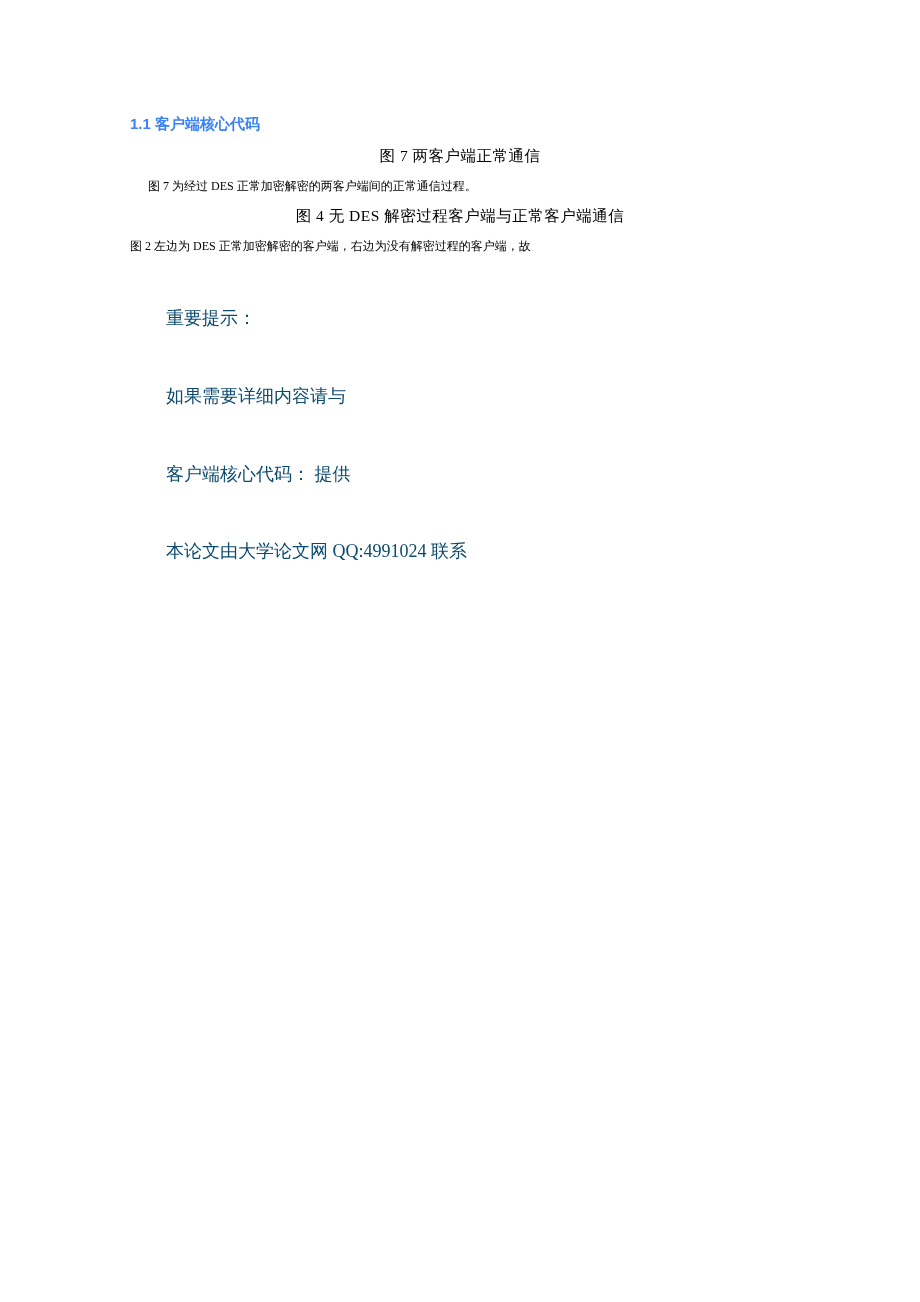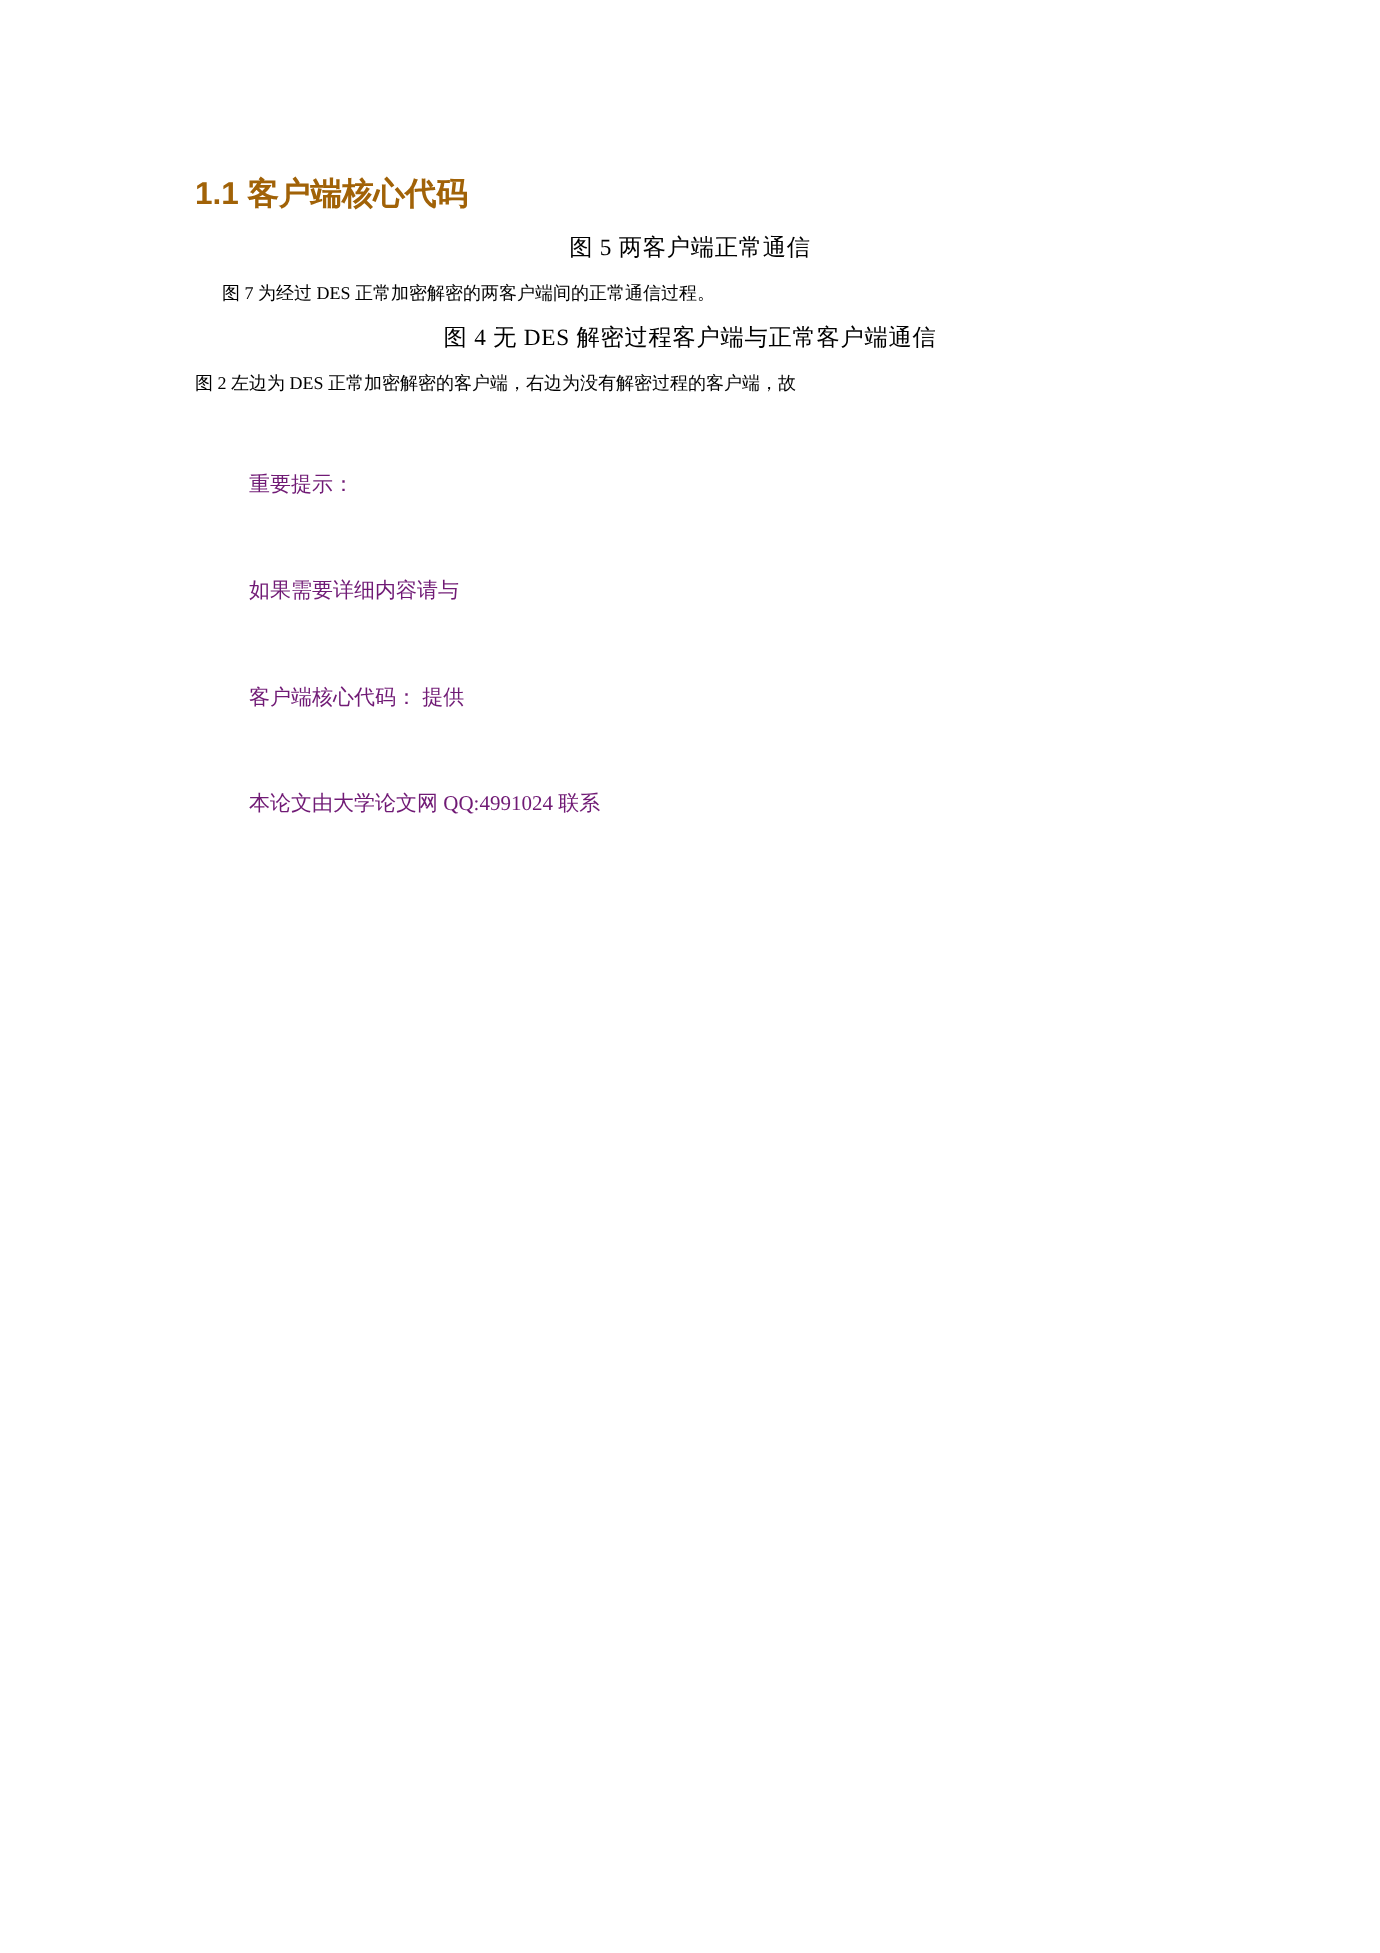--- a/index.html
+++ b/index.html
@@ -9,23 +9,23 @@
     }
     body {
       width: 920px;
       height: 1302px;
       background: #ffffff;
       font-family: "SimSun", "宋体", serif;
       padding: 115px 130px 0 130px;
     }
     .heading {
       font-family: "SimHei", "黑体", sans-serif;
-      font-size: 21px;
+      font-size: 15px;
       font-weight: bold;
-      color: #a16207;
+      color: #3b82f6;
       margin-bottom: 12px;
     }
     .caption {
       font-family: "SimSun", "宋体", serif;
       font-size: 15.5px;
       color: #000000;
       text-align: center;
       margin-bottom: 10px;
       letter-spacing: 0.5px;
     }
@@ -35,34 +35,34 @@
       color: #000000;
       margin-bottom: 10px;
       text-indent: 0;
       line-height: 1.6;
     }
     .indent1 {
       padding-left: 18px;
     }
     .blue-text {
       font-family: "SimSun", "宋体", serif;
-      font-size: 14px;
-      color: #701a75;
+      font-size: 18px;
+      color: #0c4a6e;
       padding-left: 36px;
       line-height: 1.7;
       margin-bottom: 2px;
       margin-top: 47px;
     }
   </style>
 </head>
 <body>
 
 <div class="heading">1.1 客户端核心代码</div>
 
-<div class="caption">图 5 两客户端正常通信</div>
+<div class="caption">图 7 两客户端正常通信</div>
 
 <div class="body-text indent1">图 7 为经过 DES 正常加密解密的两客户端间的正常通信过程。</div>
 
 <div class="caption">图 4 无 DES 解密过程客户端与正常客户端通信</div>
 
 <div class="body-text">图 2 左边为 DES 正常加密解密的客户端，右边为没有解密过程的客户端，故</div>
 
 <div class="blue-text">重要提示：</div>
 
 <div class="blue-text">如果需要详细内容请与</div>

